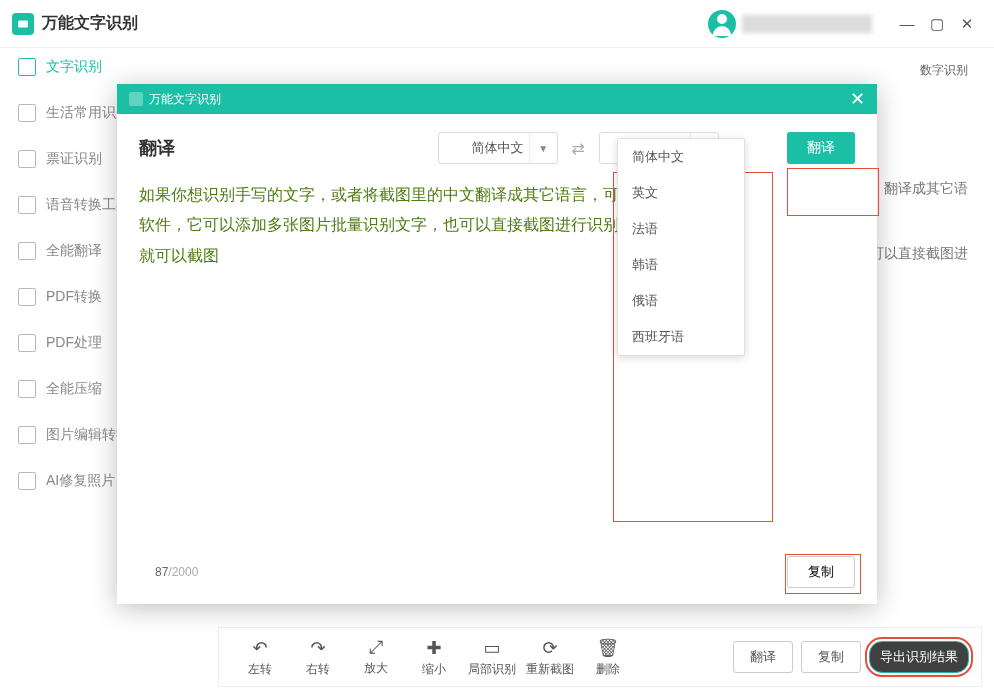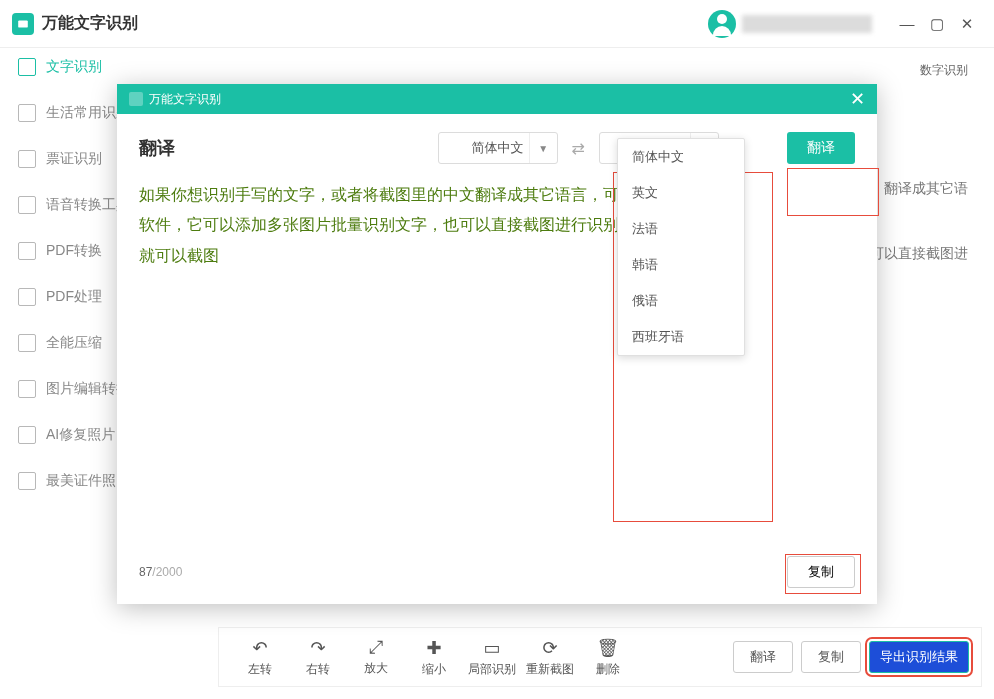--- a/index.html
+++ b/index.html
@@ -34,21 +34,21 @@
 .bg1 { top: 174px; }
 .bg2 { top: 239px; }
 .bg-center { position: absolute; left: 680px; top: 352px; color: #999; font-size: 18px; }
 
 
 .bottom-bar { position: absolute; left: 218px; right: 12px; bottom: 12px; height: 60px; background: #fff; border: 1px solid #eee; display: flex; align-items: center; padding: 0 12px; }
 .tool-btn { display: flex; flex-direction: column; align-items: center; width: 58px; color: #555; font-size: 12px; cursor: pointer; gap: 2px; }
 .tool-btn .ticon { font-size: 18px; }
 .bottom-spacer { flex: 1; }
 .btn-out { border: 1px solid #ccc; border-radius: 3px; padding: 6px 16px; font-size: 13px; color: #555; background: #fff; margin-left: 8px; cursor: pointer; }
-.btn-primary { background: #1d4ed8; color: #fff; border: 1px solid #1bbfa5; border-radius: 3px; padding: 6px 10px; font-size: 13px; margin-left: 8px; cursor: pointer; }
+.btn-primary { background: #404040; color: #fff; border: 1px solid #1bbfa5; border-radius: 13px; padding: 6px 10px; font-size: 13px; margin-left: 8px; cursor: pointer; }
 .highlight-red { outline: 2px solid #e74c3c; outline-offset: 2px; }
 
 
 .modal-overlay { position: absolute; inset: 0; }
 .modal { position: absolute; left: 117px; top: 84px; width: 760px; height: 520px; background: #fff; box-shadow: 0 4px 24px rgba(0,0,0,.25); display: flex; flex-direction: column; }
 .modal-head { height: 30px; background: #1bbfa5; color: #fff; display: flex; align-items: center; padding: 0 12px; font-size: 12px; }
 .modal-head .close { margin-left: auto; font-size: 18px; cursor: pointer; }
 .modal-head .mlogo { width: 14px; height: 14px; background: rgba(255,255,255,.3); border-radius: 2px; margin-right: 6px; }
 
 .modal-top { padding: 18px 22px 10px; display: flex; align-items: center; position: relative; }
@@ -63,21 +63,21 @@
 .red-dd-outer { left: 496px; top: -2px; width: 160px; height: 350px; pointer-events:none; }
 .red-trans { left: 670px; top: -6px; width: 92px; height: 48px; pointer-events:none; }
 
 .modal-body { flex: 1; display: flex; padding: 0 22px 8px; gap: 20px; position: relative; }
 .text-area { flex: 1; font-size: 16px; color: #4d7c0f; line-height: 1.9; padding-top: 6px; }
 .dropdown { position: absolute; left: 500px; top: -36px; width: 128px; background: #fff; border: 1px solid #e0e0e0; box-shadow: 0 2px 8px rgba(0,0,0,.15); border-radius: 2px; z-index: 5; }
 .dropdown .opt { padding: 9px 14px; font-size: 13px; color: #555; cursor: pointer; }
 
 .modal-foot { display: flex; align-items: center; padding: 8px 22px 16px; }
 .char-count { font-size: 12px; color: #aaa; }
-.char-count .cur { color: #666; }
+.char-count .cur { color: #666; margin-left: 16px; }
 .copy-btn { margin-left: auto; border: 1px solid #ccc; background: #fff; padding: 6px 20px; border-radius: 3px; font-size: 13px; cursor: pointer; }
 .red-copy { position: absolute; right: 16px; bottom: 10px; width: 76px; height: 40px; border: 1.5px solid #e74c3c; pointer-events:none; }
 </style>
 </head>
 <body>
 
 <div class="title-bar">
   <div class="app-logo">
       <svg width="12" height="12" viewBox="0 0 10 10">
         <rect x="1" y="2" width="8" height="6" rx="1"></rect>
@@ -104,41 +104,41 @@
   <div class="side-item">
       <span class="side-icon"></span>
       <span>票证识别</span>
     </div>
   <div class="side-item">
       <span class="side-icon"></span>
       <span>语音转换工具</span>
     </div>
   <div class="side-item">
       <span class="side-icon"></span>
+      <span>全能翻译</span>
+    </div>
+  <div class="side-item">
+      <span class="side-icon"></span>
       <span>PDF转换</span>
     </div>
   <div class="side-item">
       <span class="side-icon"></span>
       <span>PDF处理</span>
     </div>
   <div class="side-item">
       <span class="side-icon"></span>
       <span>全能压缩</span>
     </div>
   <div class="side-item">
       <span class="side-icon"></span>
       <span>图片编辑转换</span>
     </div>
   <div class="side-item">
       <span class="side-icon"></span>
       <span>AI修复照片</span>
-    </div>
-  <div class="side-item">
-      <span class="side-icon"></span>
-      <span>最美证件照</span>
     </div>
 </div>
 
 <div class="tabs-row">
   <span class="tab">数字识别</span>
 </div>
 
 <div class="bg-text bg1">翻译成其它语</div>
 <div class="bg-text bg2">可以直接截图进</div>
 <div class="bg-center">待翻译</div>

